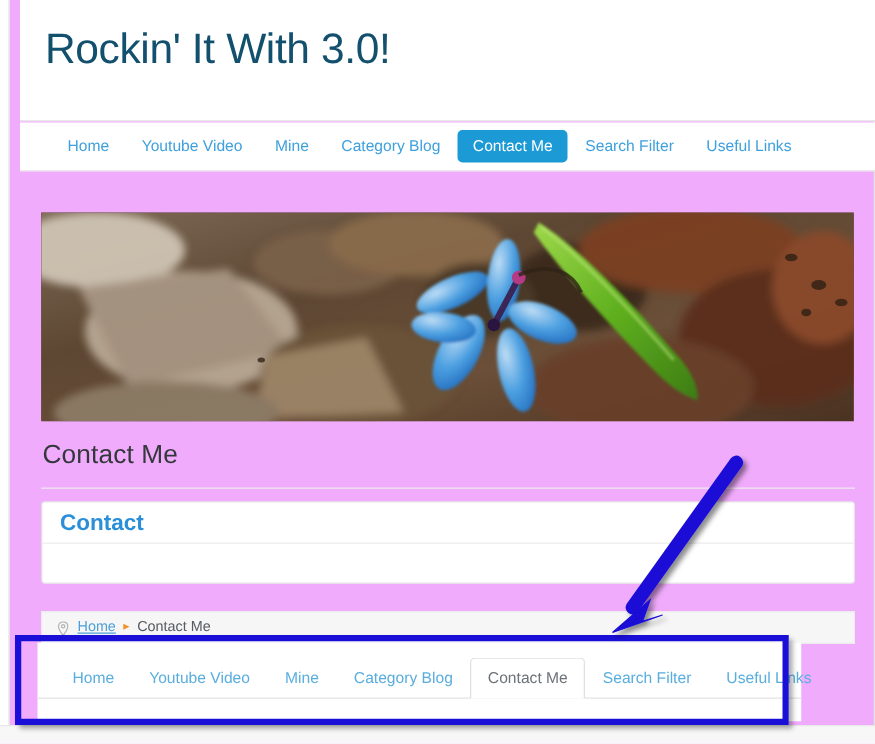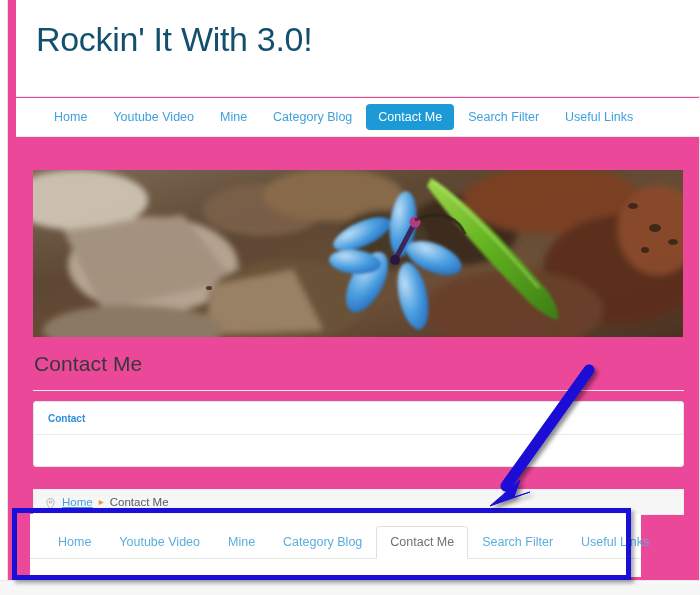--- a/index.html
+++ b/index.html
@@ -16,21 +16,21 @@
     position: relative;
   }
 
   
   .page-frame {
     position: absolute;
     left: 7px;
     top: 0px;
     width: 693px;
     height: 580px;
-    background: #ec4899;
+    background: #f0abfc;
     border-left: 1px solid #e3e3e3;
     border-right: 1px solid #e3e3e3;
     box-sizing: border-box;
   }
   .page-bottom-strip {
     position: absolute;
     left: 0;
     top: 580px;
     width: 700px;
     height: 15px;
@@ -139,21 +139,21 @@
   }
   .contact-panel-head {
     height: 33px;
     border-bottom: 1px solid #ececec;
     display: flex;
     align-items: center;
     padding-left: 14px;
     box-sizing: border-box;
   }
   .contact-link {
-    font-size: 10px;
+    font-size: 18px;
     font-weight: bold;
     color: #2a8fd8;
     text-decoration: none;
     cursor: pointer;
   }
   .contact-panel-body { height: 31px; }
 
   
   .breadcrumb-bar {
     position: absolute;

